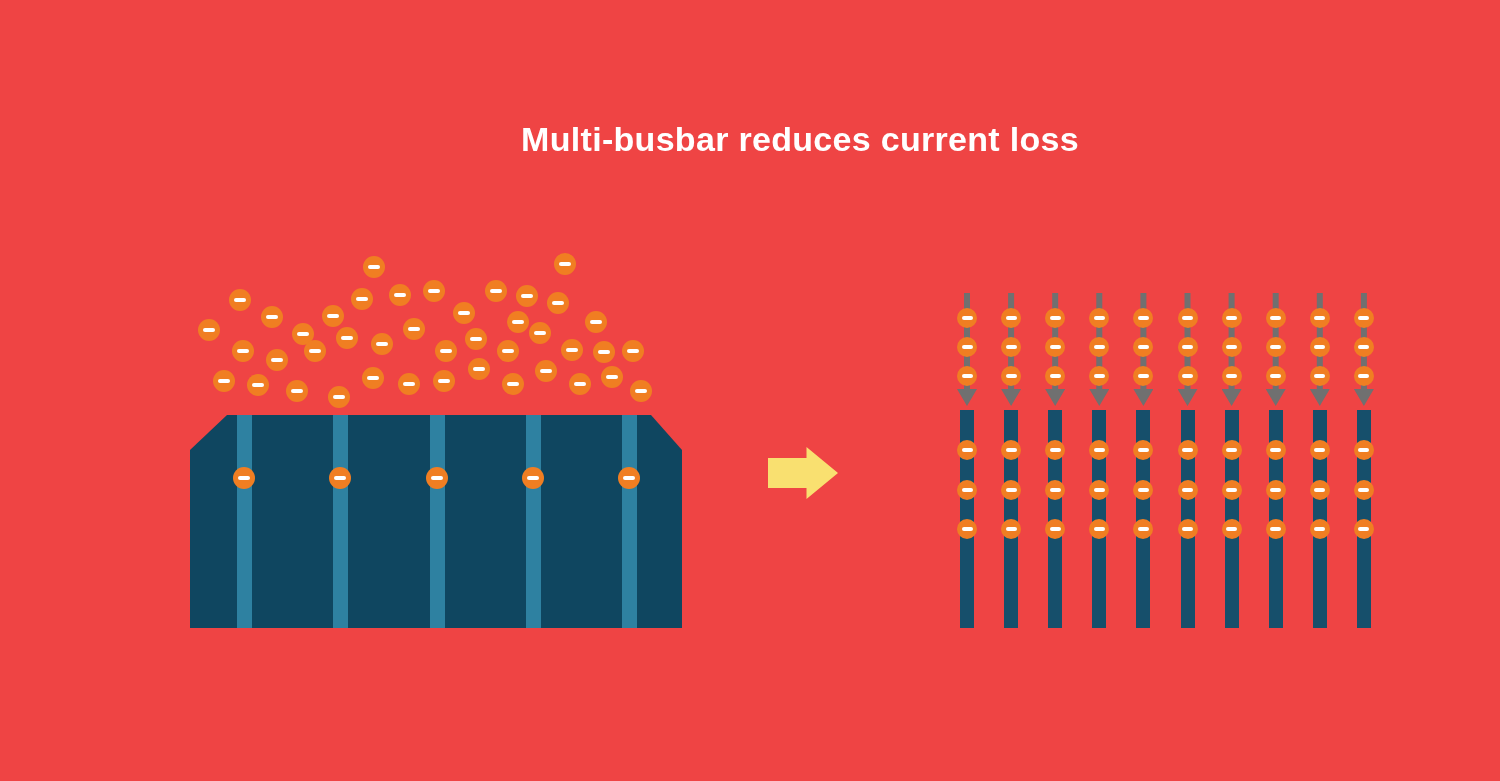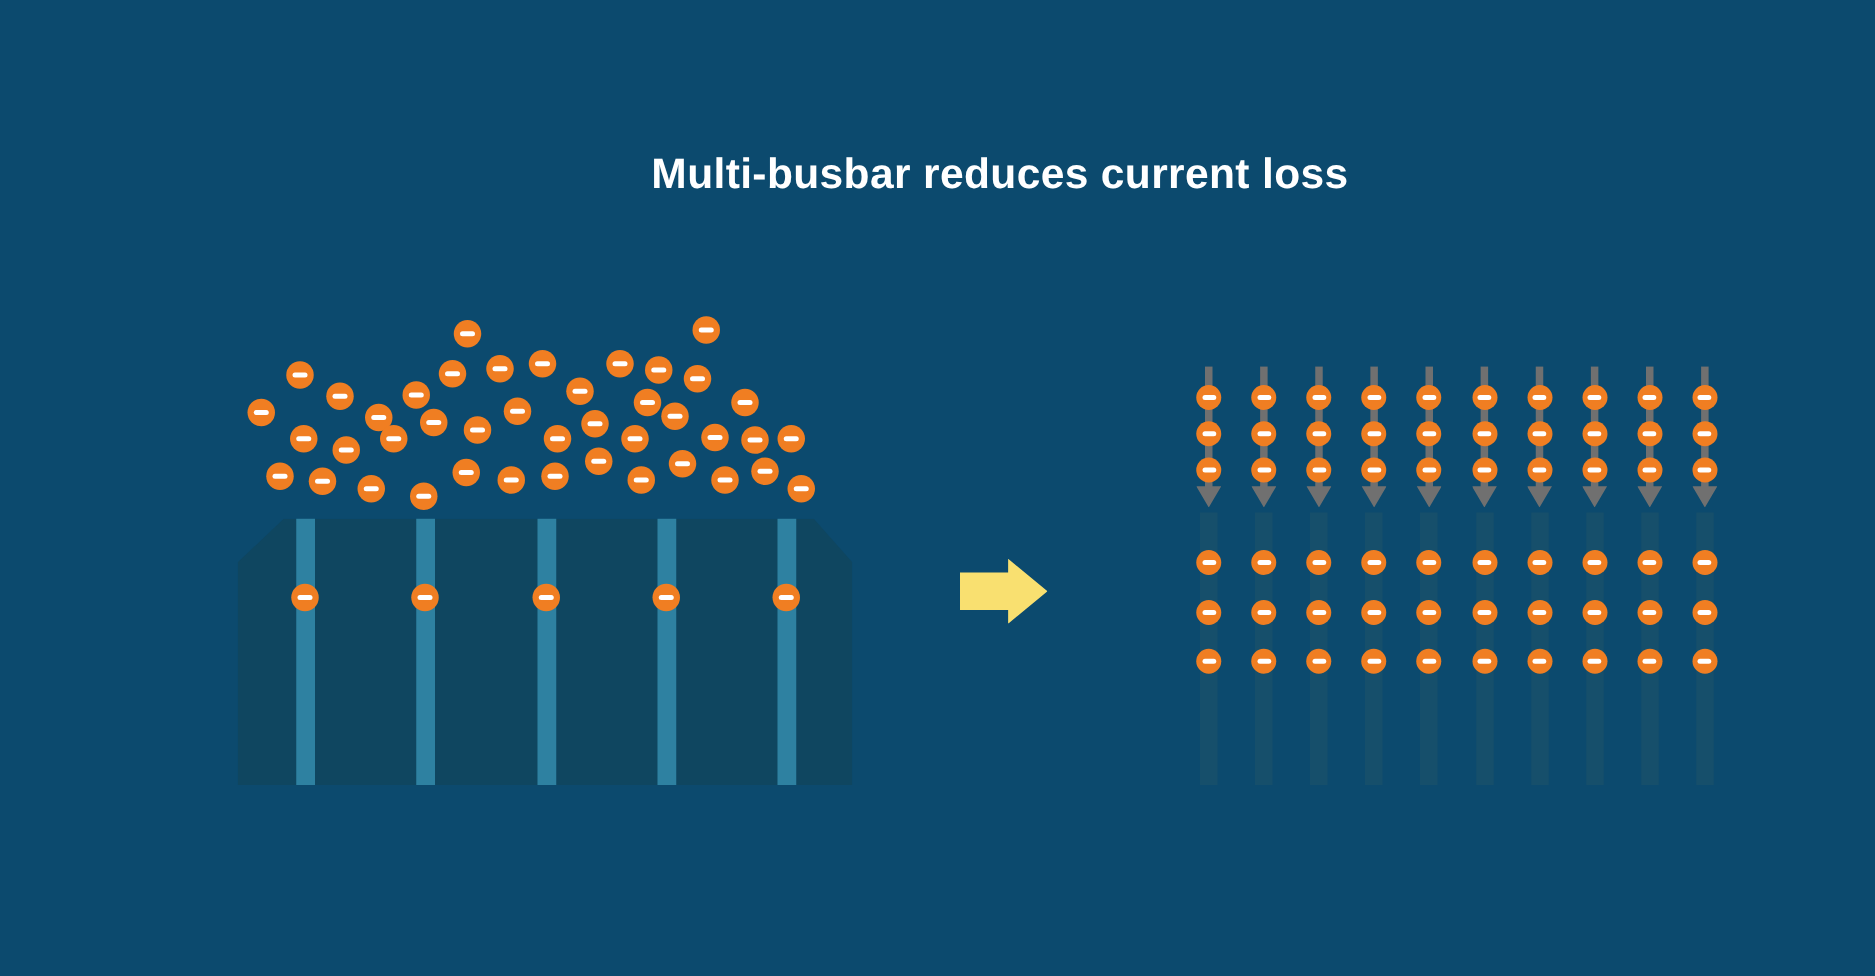--- a/index.html
+++ b/index.html
@@ -46,21 +46,21 @@
   .gray-arrow {
     clip-path: polygon(35% 0, 65% 0, 65% 85%, 100% 85%, 50% 100%, 0 85%, 35% 85%);
   }
   .transition-arrow {
     clip-path: polygon(0 21%, 55% 21%, 55% 0, 100% 50%, 55% 100%, 55% 79%, 0 79%);
   }
 </style>
 </head>
 <body>
 
-<div id="canvas" class="canvas" style="background: #0c4a6e;">
+<div id="canvas" class="canvas" style="background: #ef4444;">
   <div class="title" style="color: rgb(255, 255, 255);">Multi-busbar reduces current loss</div>
   <div id="left-cell">
       <div class="cell" style="left: 190px; top: 415px; width: 492px; height: 213px; background: rgb(15, 70, 96); clip-path: polygon(37px 0px, 461px 0px, 100% 35px, 100% 100%, 0px 100%, 0px 35px);"></div>
       <div class="busbar" style="left: 236.5px; top: 415px; width: 15px; height: 213px; background: rgb(46, 129, 161);"></div>
       <div class="busbar" style="left: 332.5px; top: 415px; width: 15px; height: 213px; background: rgb(46, 129, 161);"></div>
       <div class="busbar" style="left: 429.5px; top: 415px; width: 15px; height: 213px; background: rgb(46, 129, 161);"></div>
       <div class="busbar" style="left: 525.5px; top: 415px; width: 15px; height: 213px; background: rgb(46, 129, 161);"></div>
       <div class="busbar" style="left: 621.5px; top: 415px; width: 15px; height: 213px; background: rgb(46, 129, 161);"></div>
       <div class="electron" style="left: 363px; top: 256px; width: 22px; height: 22px; background: rgb(240, 126, 34);"></div>
       <div class="electron" style="left: 554px; top: 253px; width: 22px; height: 22px; background: rgb(240, 126, 34);"></div>

